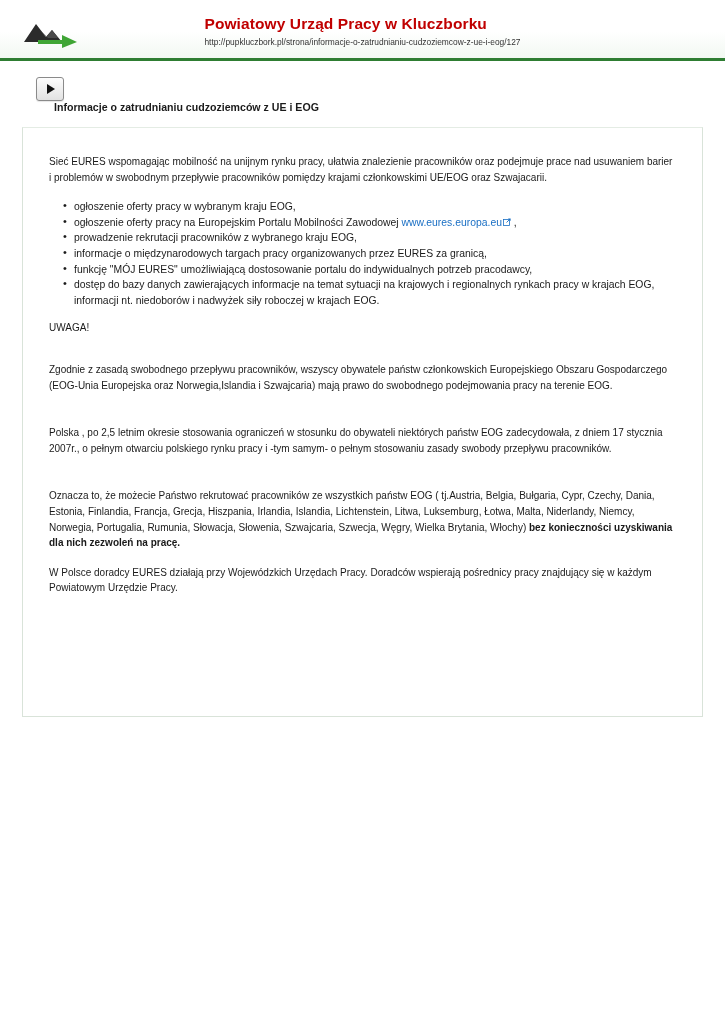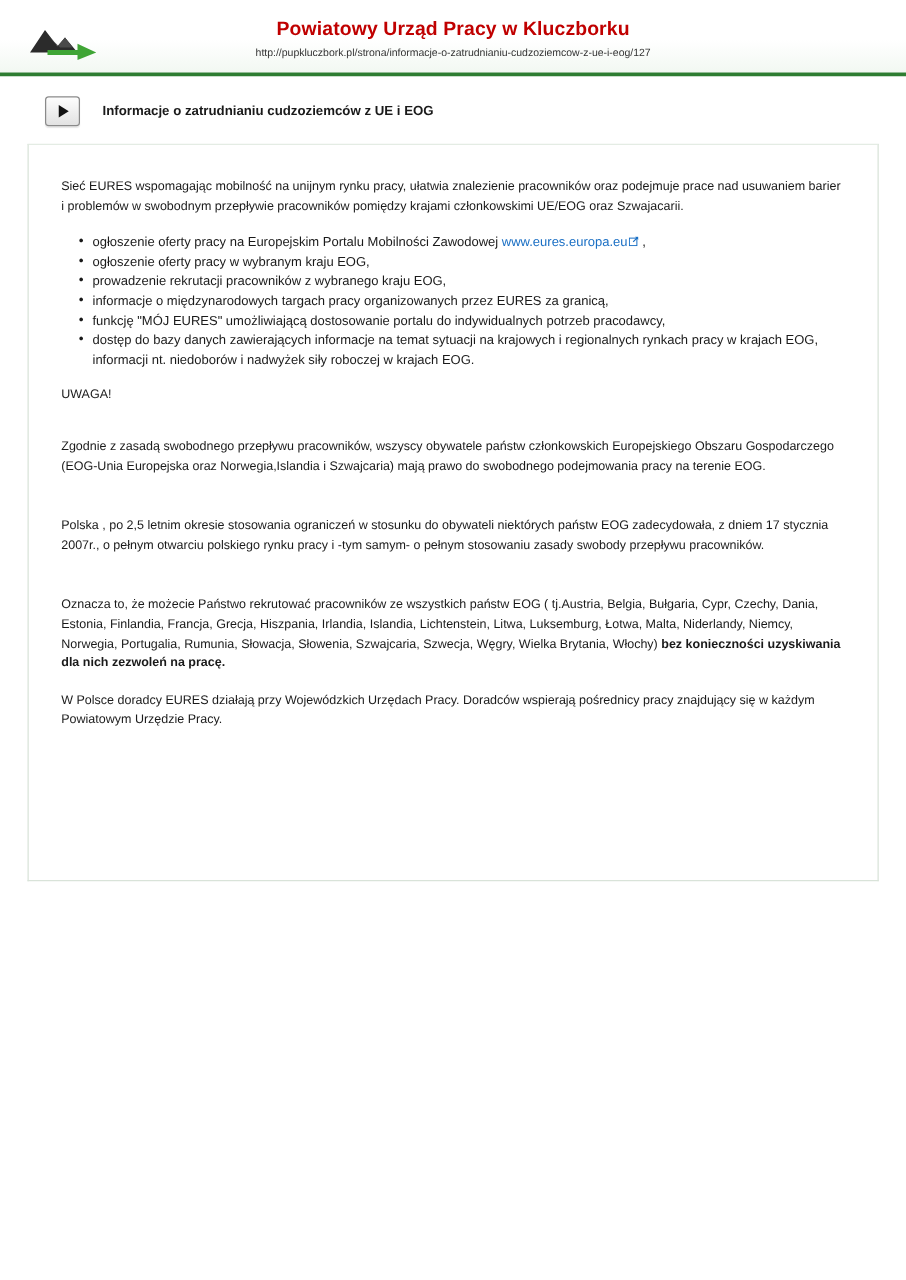--- a/index.html
+++ b/index.html
@@ -33,42 +33,43 @@
     justify-content: center;
   }
   .logo {
     position: absolute;
     left: 22px;
     top: 18px;
     width: 58px;
     height: 30px;
   }
   .header-text {
-    text-align: center;
+    text-align: left;
     padding-top: 4px;
   }
   .header-title {
     font-size: 15.5px;
     font-weight: bold;
     color: #c00000;
     letter-spacing: 0.1px;
     line-height: 20px;
   }
   .header-url {
     font-size: 8.4px;
     color: #333333;
     margin-top: 3px;
     line-height: 11px;
   }
 
   
   .title-bar {
     display: flex;
-    align-items: center;
+    align-items: flex-start;
     padding: 16px 0 0 36px;
+    flex-direction: column;
   }
   .play-btn {
     width: 26px;
     height: 22px;
     border: 1px solid #8a8a8a;
     border-radius: 3px;
     background: linear-gradient(to bottom, #fdfdfd, #e2e2e2);
     display: flex;
     align-items: center;
     justify-content: center;
@@ -168,26 +169,26 @@
     </div>
     <div class="page-title">Informacje o zatrudnianiu cudzoziemców z UE i EOG</div>
   </div>
 
   <div class="content-box">
 
     <p>Sieć EURES wspomagając mobilność na unijnym rynku pracy, ułatwia znalezienie pracowników oraz podejmuje prace nad usuwaniem barier i problemów w swobodnym przepływie pracowników pomiędzy krajami członkowskimi UE/EOG oraz Szwajacarii.</p>
 
 
     <ul class="bullets" id="bullet-list">
+        <li><span>ogłoszenie oferty pracy w wybranym kraju EOG,</span></li>
         <li><span>ogłoszenie oferty pracy na Europejskim Portalu Mobilności Zawodowej </span><a class="link" href="#">www.eures.europa.eu</a><span class="ext-icon"><svg width="8" height="8" viewBox="0 0 8 8" xmlns="http://www.w3.org/2000/svg">
               <rect x="0.5" y="1.5" width="6" height="6" fill="none" stroke="#1a6fc4" stroke-width="0.8"></rect>
               <path d="M3.5,4.5 L7,1" stroke="#1a6fc4" stroke-width="0.9" fill="none"></path>
               <polygon points="7.6,0.4 7.6,3 5,0.4" fill="#1a6fc4"></polygon>
             </svg></span><span> ,</span></li>
-        <li><span>ogłoszenie oferty pracy w wybranym kraju EOG,</span></li>
         <li><span>prowadzenie rekrutacji pracowników z wybranego kraju EOG,</span></li>
         <li><span>informacje o międzynarodowych targach pracy organizowanych przez EURES za granicą,</span></li>
         <li><span>funkcję "MÓJ EURES" umożliwiającą dostosowanie portalu do indywidualnych potrzeb pracodawcy,</span></li>
         <li><span>dostęp do bazy danych zawierających informacje na temat sytuacji na krajowych i regionalnych rynkach pracy w krajach EOG, informacji nt. niedoborów i nadwyżek siły roboczej w krajach EOG.</span></li>
       </ul>
 
     <p>UWAGA!</p>
 
     <div class="spacer-md"></div>
 

